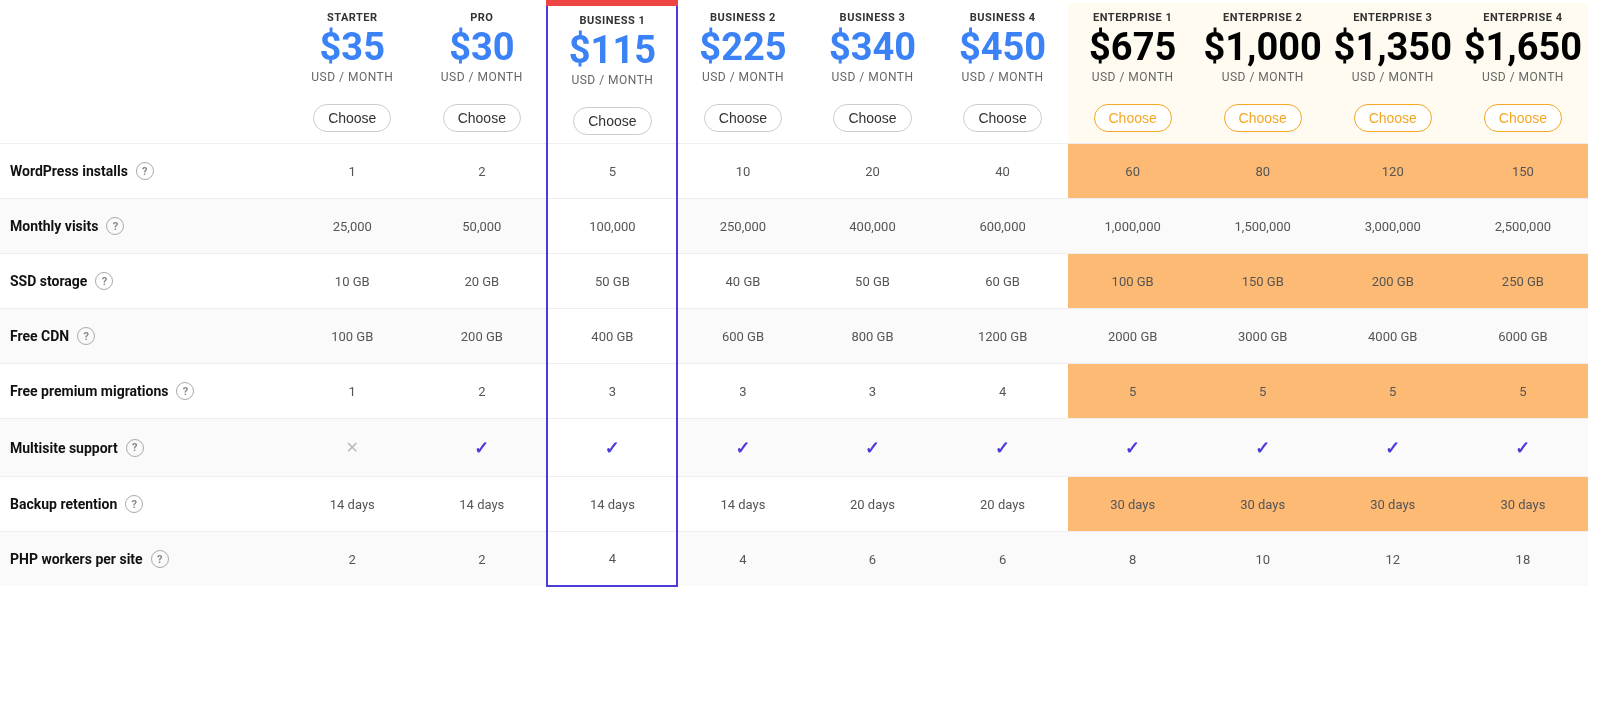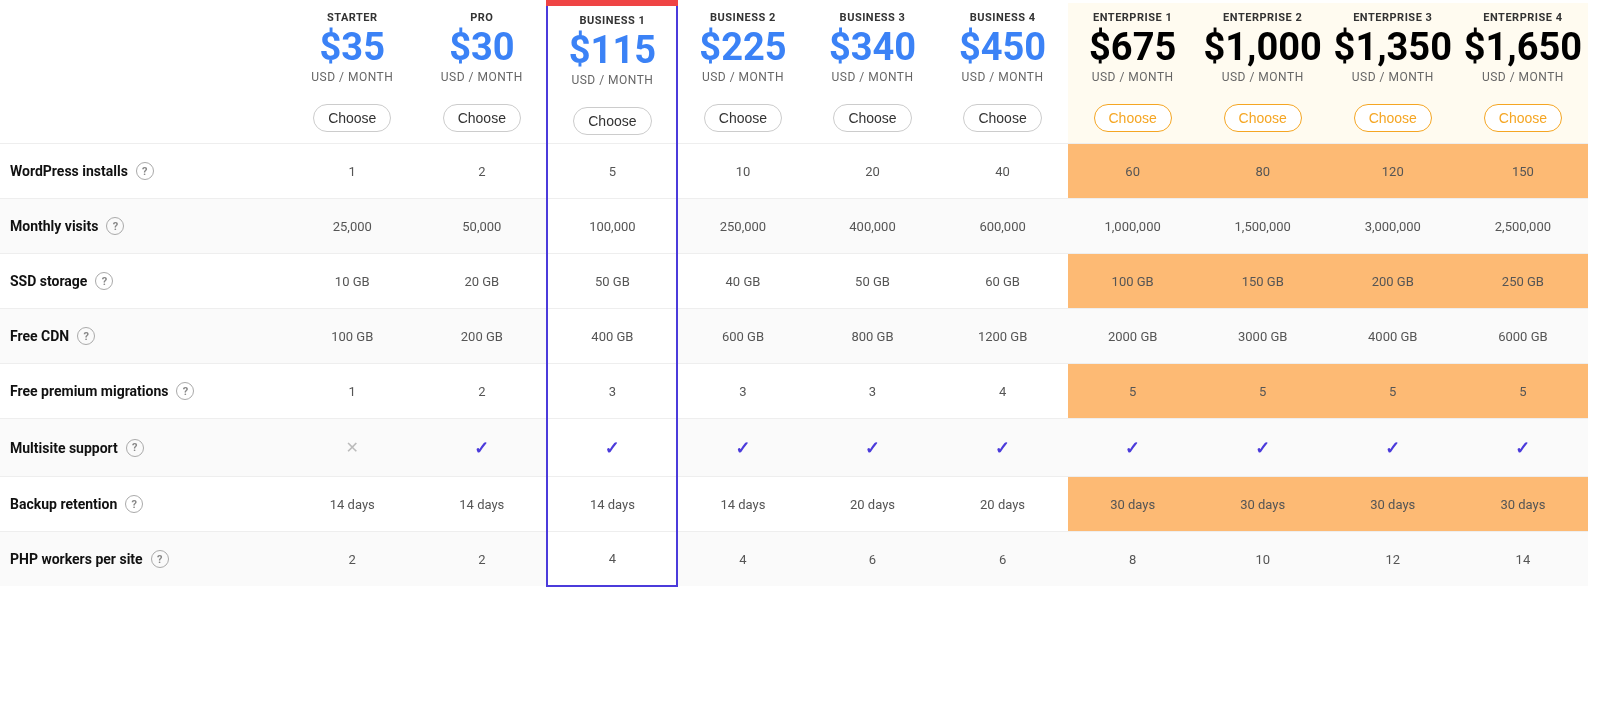--- a/index.html
+++ b/index.html
@@ -371,17 +371,17 @@
   </td>
           <td><span>2</span></td>
           <td><span>2</span></td>
           <td class="business1-highlighted business1-bottom"><span>4</span></td>
           <td><span>4</span></td>
           <td><span>6</span></td>
           <td><span>6</span></td>
           <td class="enterprise-col"><span>8</span></td>
           <td class="enterprise-col"><span>10</span></td>
           <td class="enterprise-col"><span>12</span></td>
-          <td class="enterprise-col"><span>14</span></td>
+          <td class="enterprise-col"><span>18</span></td>
         </tr>
       </tbody>
   </table>
 </div>
 
 </body></html>

